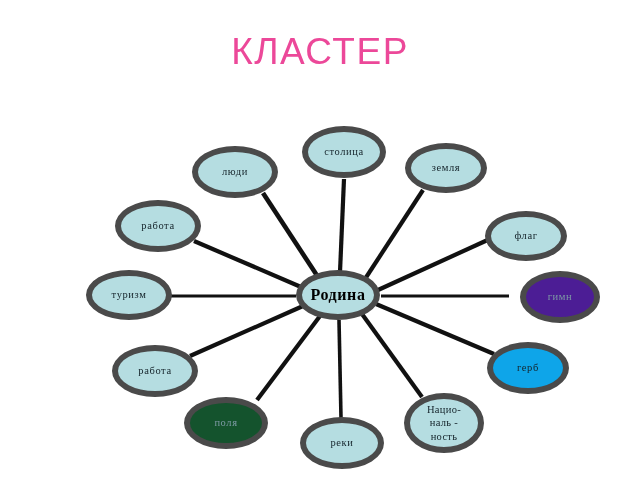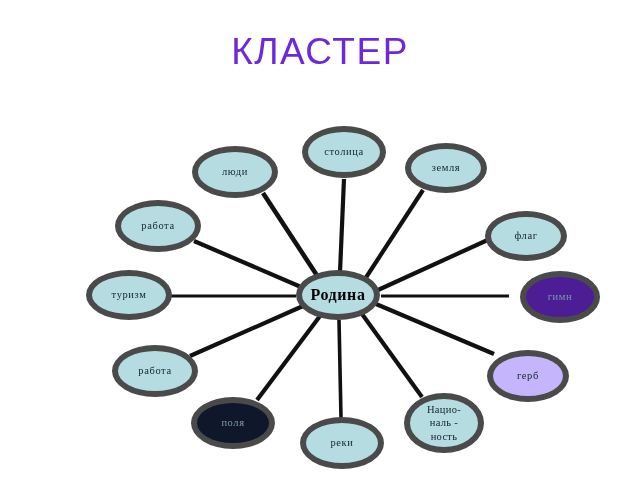--- a/index.html
+++ b/index.html
@@ -27,21 +27,21 @@
   #slide-title {
     position: absolute;
     left: 0;
     top: 30px;
     width: 640px;
     text-align: center;
     font-family: "Liberation Sans", "DejaVu Sans", sans-serif;
     font-size: 37px;
     font-weight: 400;
     letter-spacing: 1.5px;
-    color: #6d28d9;
+    color: #ec4899;
     line-height: 44px;
     white-space: nowrap;
   }
 
   #cluster-canvas {
     position: absolute;
     left: 0;
     top: 0;
     width: 640px;
     height: 480px;
@@ -140,32 +140,32 @@
         </div>
         <div class="node sat" style="left: 405px; top: 143px; width: 82px; height: 50px; background: rgb(181, 221, 225); border-color: rgb(74, 74, 74);">
           <span class="node-label">земля</span>
         </div>
         <div class="node sat" style="left: 485px; top: 211px; width: 82px; height: 50px; background: rgb(181, 221, 225); border-color: rgb(74, 74, 74);">
           <span class="node-label">флаг</span>
         </div>
         <div class="node sat faint" style="left: 520px; top: 271px; width: 80px; height: 52px; background: #4c1d95; border-color: rgb(74, 74, 74);">
           <span class="node-label">гимн</span>
         </div>
-        <div class="node sat" style="left: 487px; top: 350px; width: 82px; height: 52px; background: #c4b5fd; border-color: rgb(74, 74, 74);">
+        <div class="node sat" style="left: 487px; top: 342px; width: 82px; height: 52px; background: #0ea5e9; border-color: rgb(74, 74, 74);">
           <span class="node-label">герб</span>
         </div>
         <div class="node sat multiline" style="left: 404px; top: 393px; width: 80px; height: 60px; background: rgb(181, 221, 225); border-color: rgb(74, 74, 74);">
           <span class="node-label">Нацио-
 наль -
 ность</span>
         </div>
         <div class="node sat" style="left: 300px; top: 417px; width: 84px; height: 52px; background: rgb(181, 221, 225); border-color: rgb(74, 74, 74);">
           <span class="node-label">реки</span>
         </div>
-        <div class="node sat faint" style="left: 191px; top: 397px; width: 84px; height: 52px; background: #0f172a; border-color: rgb(74, 74, 74);">
+        <div class="node sat faint" style="left: 184px; top: 397px; width: 84px; height: 52px; background: #14532d; border-color: rgb(74, 74, 74);">
           <span class="node-label">поля</span>
         </div>
         <div class="node sat" style="left: 112px; top: 345px; width: 86px; height: 52px; background: rgb(181, 221, 225); border-color: rgb(74, 74, 74);">
           <span class="node-label">работа</span>
         </div>
         <div class="node sat" style="left: 86px; top: 270px; width: 86px; height: 50px; background: rgb(181, 221, 225); border-color: rgb(74, 74, 74);">
           <span class="node-label">туризм</span>
         </div>
         <div class="node sat" style="left: 115px; top: 200px; width: 86px; height: 52px; background: rgb(181, 221, 225); border-color: rgb(74, 74, 74);">
           <span class="node-label">работа</span>

